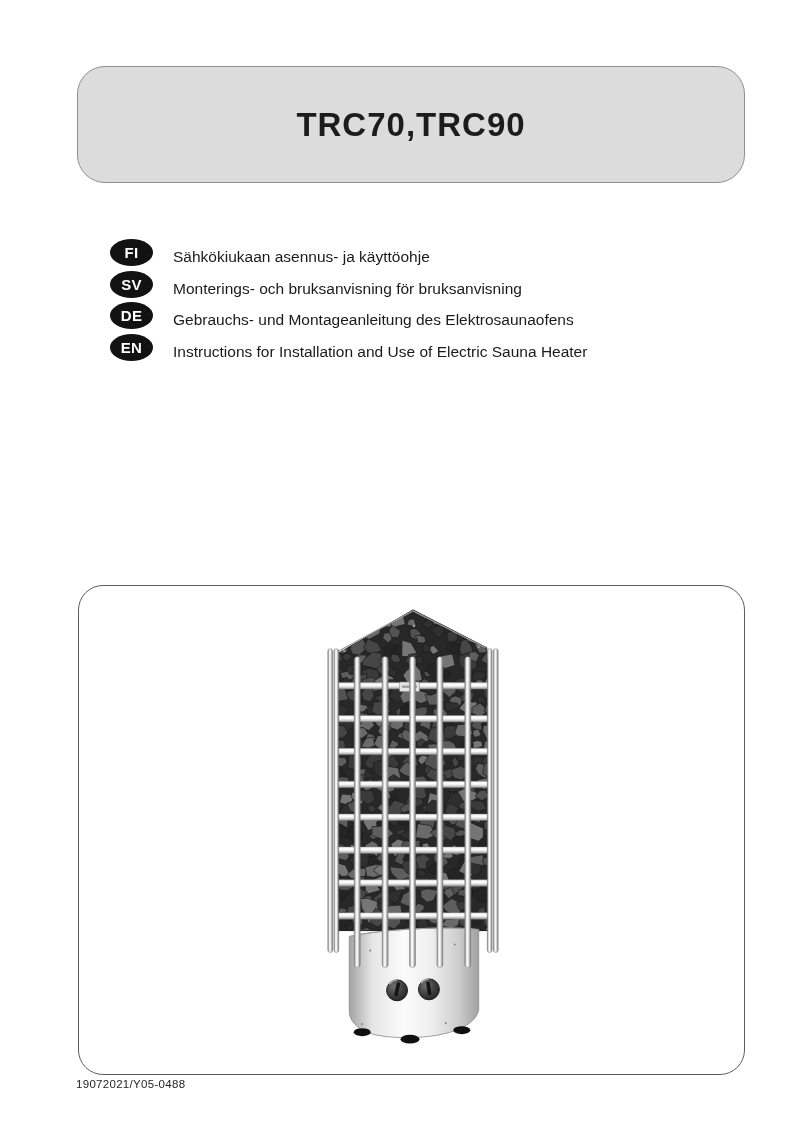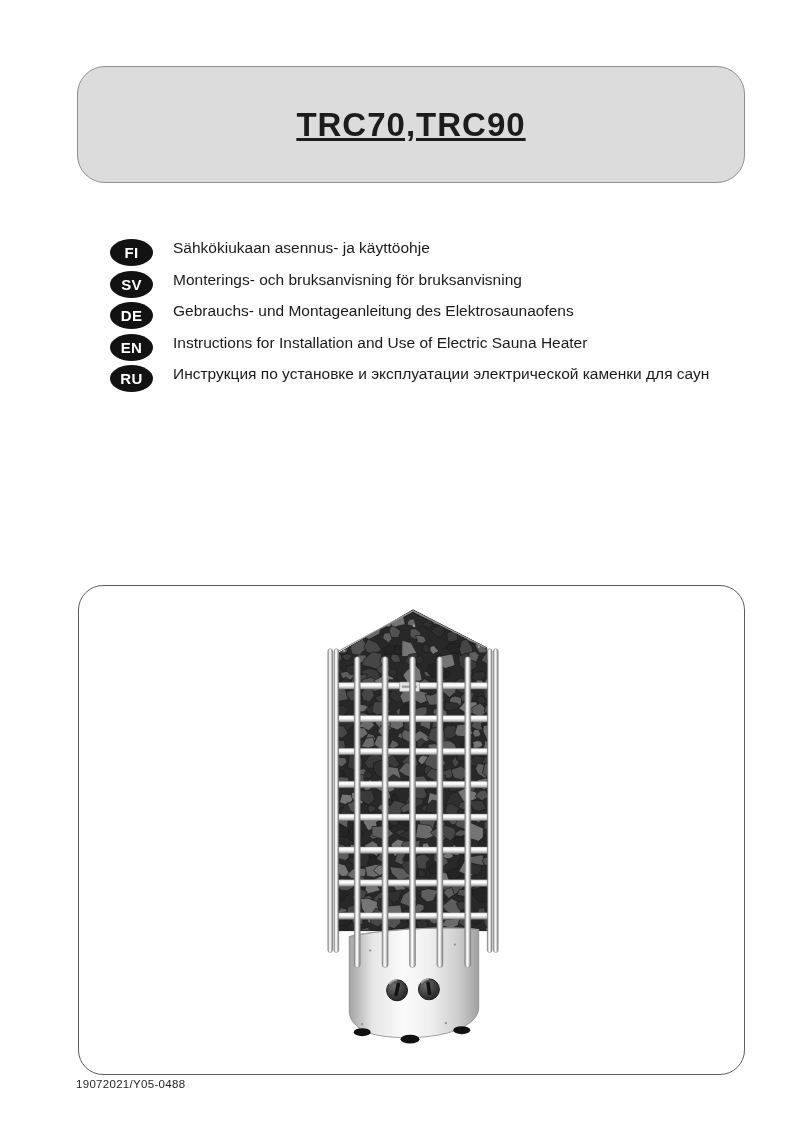--- a/index.html
+++ b/index.html
@@ -6,26 +6,26 @@
   body {
     width: 802px; height: 1134px; position: relative; overflow: hidden;
     font-family: "Liberation Sans", sans-serif; color: #1a1a1a;
   }
   .title-box {
     position: absolute; left: 77px; top: 66px; width: 668px; height: 117px;
     background: #dcdcdc; border: 1px solid #8f8f8f; border-radius: 28px;
     box-sizing: border-box; display: flex; align-items: center; justify-content: center;
   }
   .title {
-    margin: 6px; font-size: 33px; font-weight: bold; letter-spacing: 1px; color: #1c1c1c; text-decoration: underline;
+    margin: 6px; font-size: 33px; font-weight: bold; letter-spacing: 1px; color: #1c1c1c;
   }
   .languages {
     position: absolute; left: 110px; top: 239px; display: flex; flex-direction: column;
   }
-  .lang-row { display: flex; align-items: flex-start; height: 27px; margin-bottom: 4.5px; }
+  .lang-row { display: flex; align-items: flex-end; height: 27px; margin-bottom: 4.5px; }
   .badge {
     flex: 0 0 auto; width: 43px; height: 27px; background: #121212; color: #ffffff;
     border-radius: 50%; display: flex; align-items: center; justify-content: center;
     font-size: 15px; font-weight: bold; letter-spacing: 0.3px;
   }
   .lang-text { margin-left: 20px; font-size: 15.5px; font-weight: normal; white-space: nowrap; }
   .image-box {
     position: absolute; left: 78px; top: 585px; width: 667px; height: 490px;
     border: 1px solid #5c5c5c; border-radius: 25px; box-sizing: border-box;
     background: #ffffff;
@@ -52,24 +52,20 @@
     <span class="badge">SV</span>
     <span class="lang-text">Monterings- och bruksanvisning för bruksanvisning</span>
   </div>
   <div class="lang-row">
     <span class="badge">DE</span>
     <span class="lang-text">Gebrauchs- und Montageanleitung des Elektrosaunaofens</span>
   </div>
   <div class="lang-row">
     <span class="badge">EN</span>
     <span class="lang-text">Instructions for Installation and Use of Electric Sauna Heater</span>
-  </div>
-  <div class="lang-row">
-    <span class="badge">RU</span>
-    <span class="lang-text">Инструкция по установке и эксплуатации электрической каменки для саун</span>
   </div>
 </div>
 
 <div class="image-box">
   <svg viewBox="0 0 667 490" role="img" xmlns="http://www.w3.org/2000/svg" aria-label="Corner-model electric tower sauna heater filled with stones, metal bar cage, steel base with two control knobs">
     <defs>
       <linearGradient id="barGrad" x1="0" y1="0" x2="1" y2="0">
         <stop offset="0" stop-color="#7d7d7d"></stop>
         <stop offset="0.3" stop-color="#ececec"></stop>
         <stop offset="0.5" stop-color="#fdfdfd"></stop>

